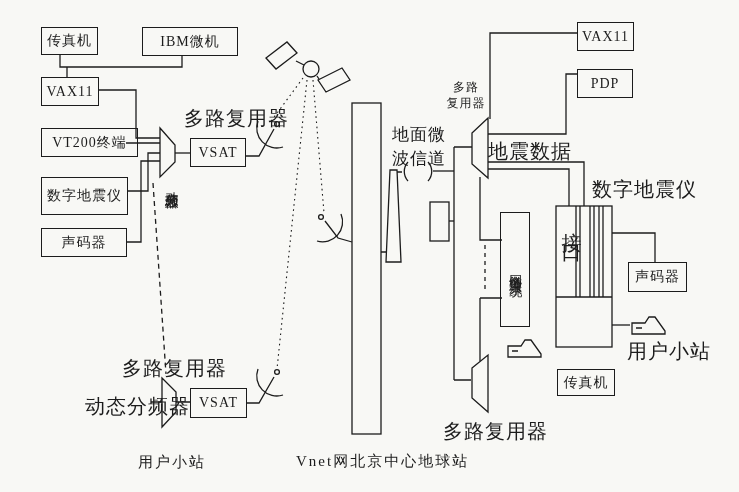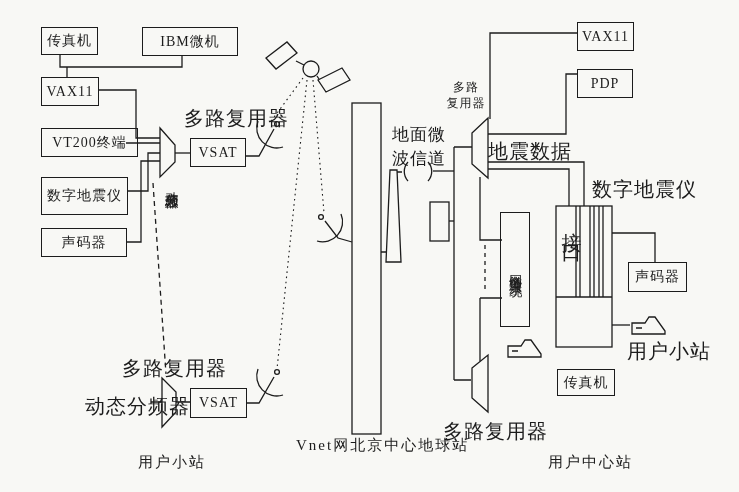--- a/index.html
+++ b/index.html
@@ -139,15 +139,14 @@
 
   <div class="lbl pre" style="left:440px;top:79px;width:52px">多路
 复用器</div>
   <div class="lbl" style="left:488px;top:139px">地震数据</div>
   <div class="lbl" style="left:592px;top:177px">数字地震仪</div>
   <div class="lbl vert" style="left:560px;top:216px;letter-spacing:14px">接口</div>
   <div class="lbl" style="left:627px;top:339px">用户小站</div>
   <div class="lbl" style="left:443px;top:419px">多路复用器</div>
 
   <div class="lbl station" style="left:138px;top:453px">用户小站</div>
-  <div class="lbl station" style="left:296px;top:436px">Vnet网北京中心地球站</div>
-  <div class="lbl station" style="left:548px;top:453px">用户中心站</div>
+  <div class="lbl station" style="left:296px;top:452px">Vnet网北京中心地球站</div>
 </div>
 
 </body></html>

